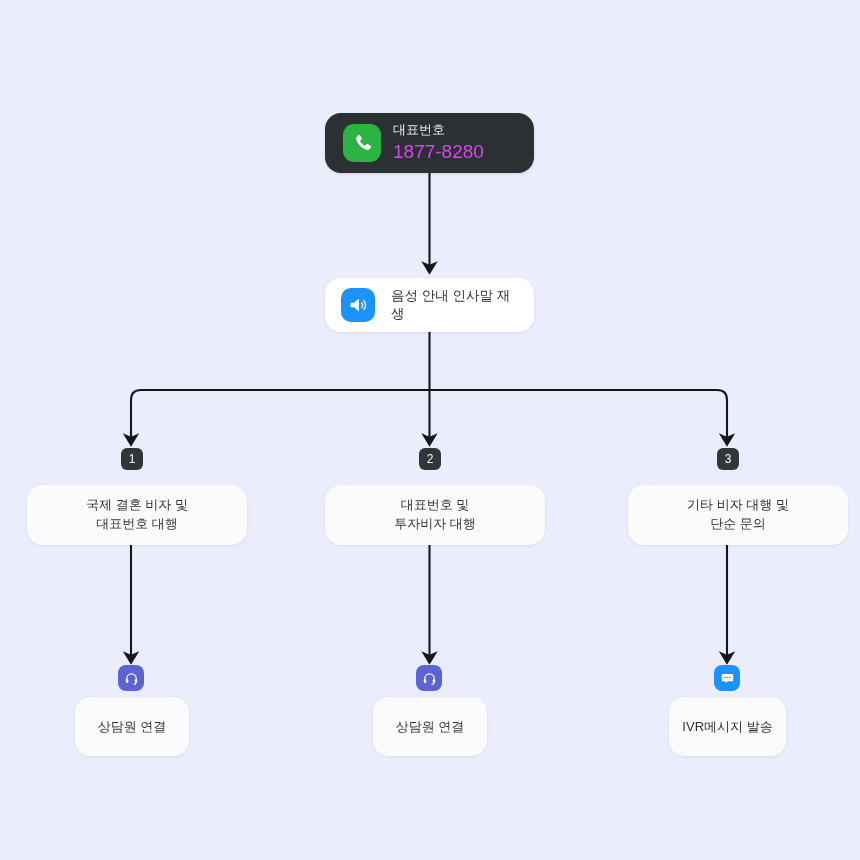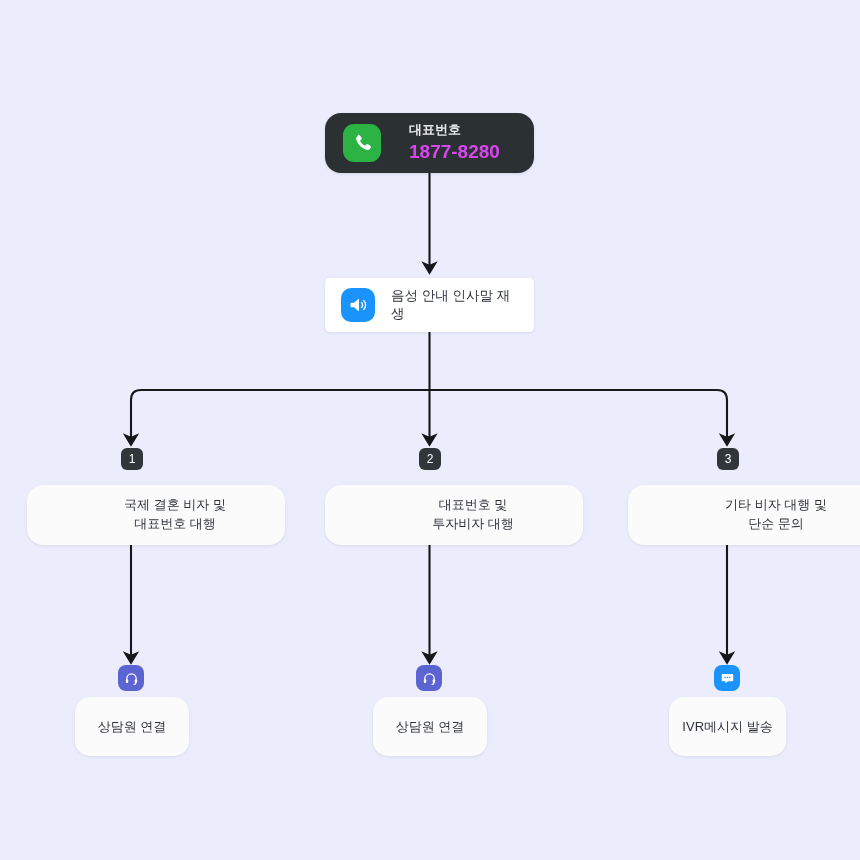--- a/index.html
+++ b/index.html
@@ -47,24 +47,23 @@
     width: 38px;
     height: 38px;
     border-radius: 11px;
     background: #2bb344;
     display: flex;
     align-items: center;
     justify-content: center;
     flex: 0 0 auto;
   }
   .root-text {
-    margin-left: 28px;
+    margin-left: 12px;
     color: #ffffff;
     line-height: 1.28;
-    font-weight: bold;
   }
   .root-text .line1 {
     font-size: 13px;
     color: #e9ebec;
     display: block;
   }
   .root-text .line2 {
     font-size: 19px;
     color: #d946ef;
     display: block;
@@ -72,21 +71,21 @@
   }
 
   
   .node-greeting {
     position: absolute;
     left: 325px;
     top: 278px;
     width: 209px;
     height: 54px;
     background: #ffffff;
-    border-radius: 5px;
+    border-radius: 15px;
     display: flex;
     align-items: center;
     padding: 0 16px;
     box-sizing: border-box;
     box-shadow: 0 1px 3px rgba(40,45,70,0.10);
   }
   .node-greeting .icon-tile {
     width: 34px;
     height: 34px;
     border-radius: 10px;
@@ -123,21 +122,20 @@
     top: 485px;
     width: 220px;
     height: 60px;
     background: #fbfbfc;
     border-radius: 16px;
     display: flex;
     align-items: center;
     justify-content: center;
     text-align: center;
     box-shadow: 0 1px 3px rgba(40,45,70,0.10);
-    padding-left: 38px;
   }
   .card-option .label {
     font-size: 13px;
     color: #2e3238;
     line-height: 1.45;
   }
 
   
   .leaf-icon {
     position: absolute;

